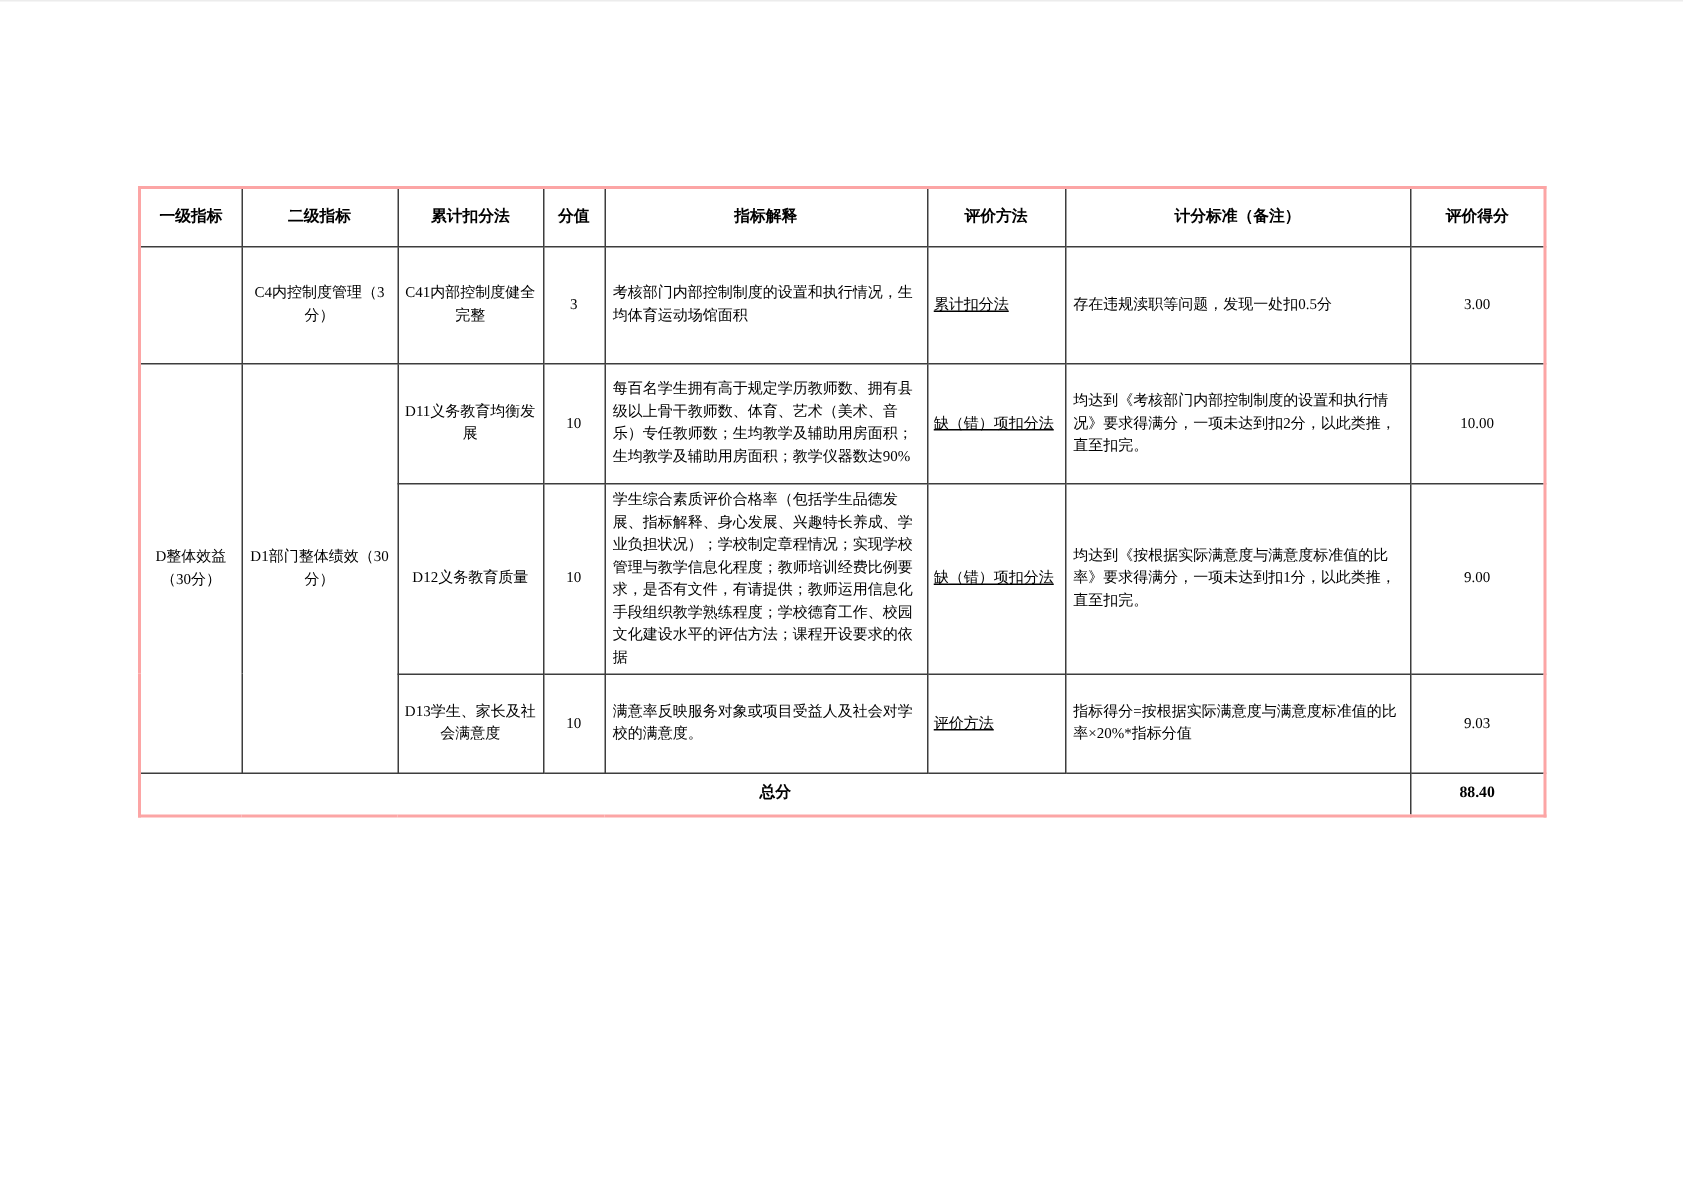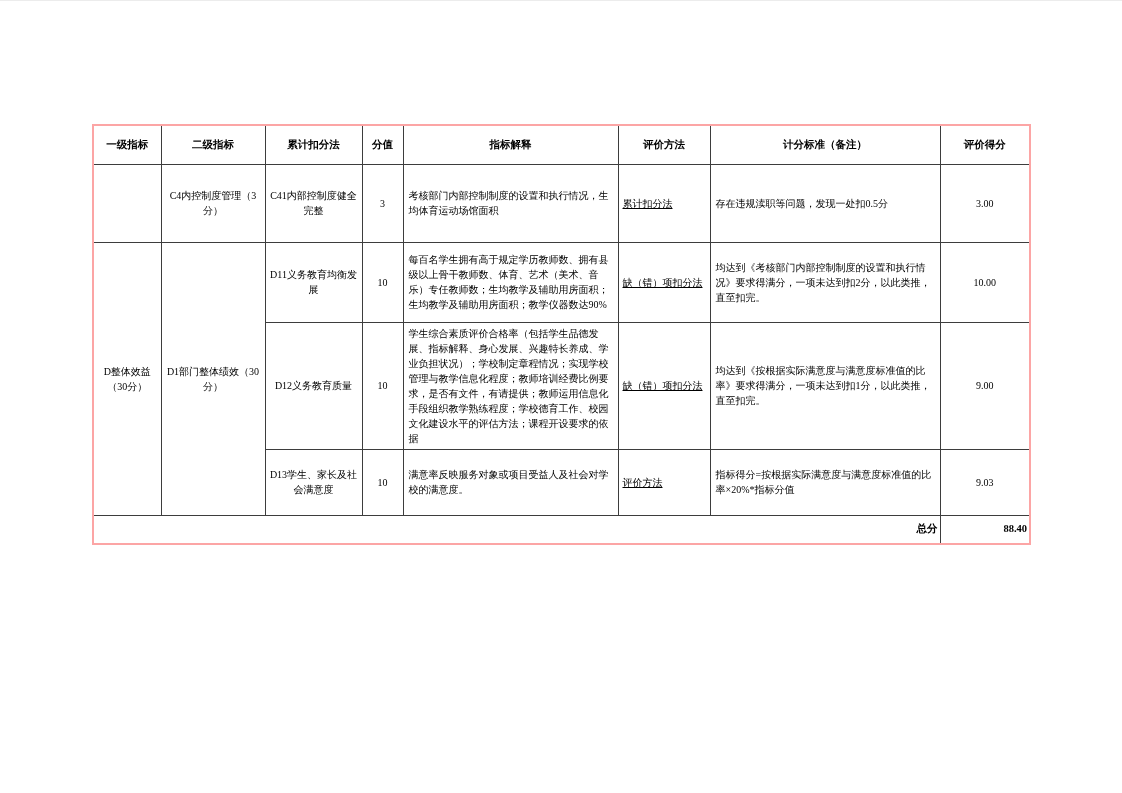--- a/index.html
+++ b/index.html
@@ -35,21 +35,21 @@
     padding: 2px;
   }
   td.c { text-align: center; padding: 2px; }
   td.l { text-align: left; padding: 3px 5px; }
   td.m { text-align: left; padding: 3px 4px; text-decoration: underline; }
   tr.r-c41 { height: 78px; }
   tr.r-d11 { height: 80px; }
   tr.r-d12 { height: 127px; }
   tr.r-d13 { height: 66px; padding-left: 24px; }
   tr.r-total { height: 29px; }
-  tr.r-total td { font-weight: bold; font-size: 10.5px; text-align: right; }
+  tr.r-total td { font-weight: bold; font-size: 10.5px; }
   .page-number {
     position: absolute;
     left: 0; top: 727px;
     width: 100%;
     text-align: right;
     font-family: "Liberation Sans", "DejaVu Sans", sans-serif;
     font-size: 14px;
     color: #111;
     margin-left: 24px;
   }

